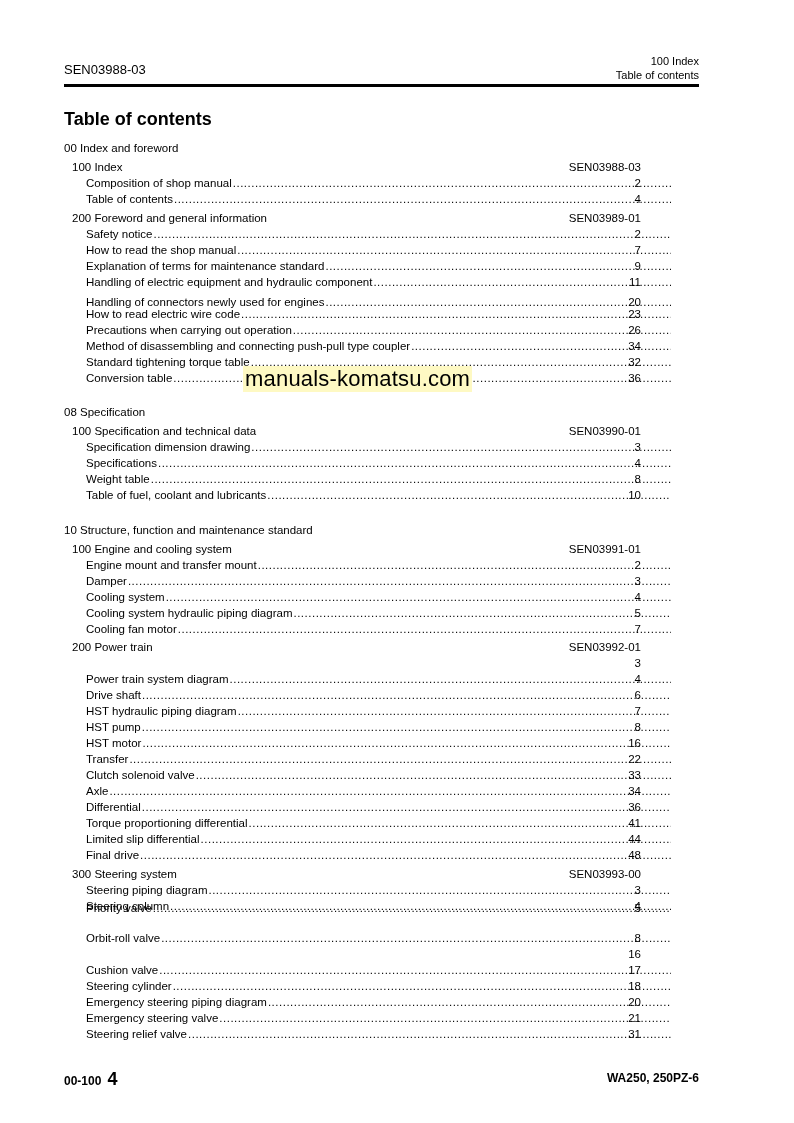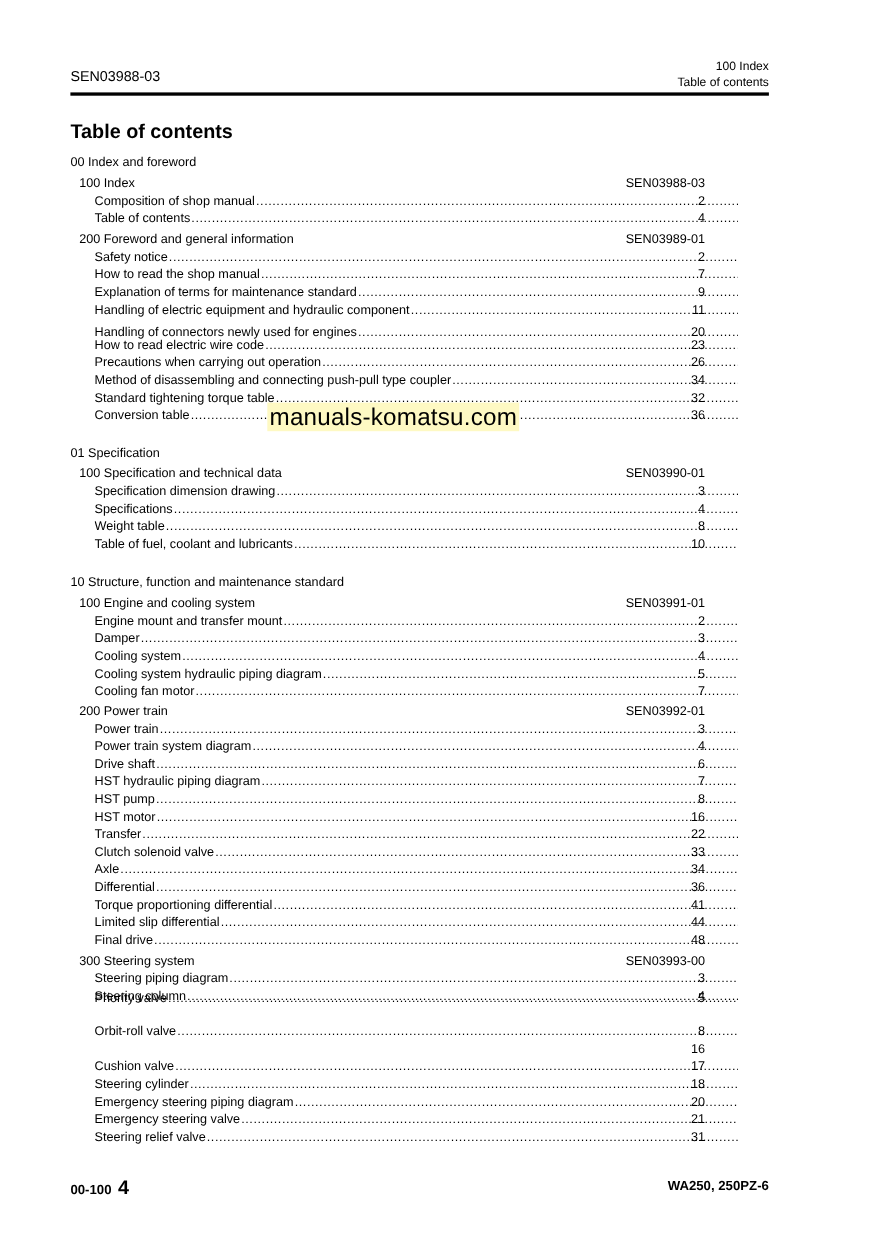--- a/index.html
+++ b/index.html
@@ -126,21 +126,21 @@
       <span class="pg">32</span>
     </div>
     <div class="line" style="top: 370px;">
       <div class="item">
         <span class="lbl">Conversion table</span>
         <span class="dots"></span>
       </div>
       <span class="pg">36</span>
     </div>
     <div class="line" style="top: 404px;">
-      <span class="abs chap">01 Specification</span>
+      <span class="abs chap">08 Specification</span>
     </div>
     <div class="line" style="top: 423px;">
       <span class="sec-label">100  Specification and technical data</span>
       <span class="sec-code">SEN03990-01</span>
     </div>
     <div class="line" style="top: 439px;">
       <div class="item">
         <span class="lbl">Specification dimension drawing</span>
         <span class="dots"></span>
       </div>
@@ -207,24 +207,20 @@
         <span class="lbl">Cooling fan motor</span>
         <span class="dots"></span>
       </div>
       <span class="pg">7</span>
     </div>
     <div class="line" style="top: 639px;">
       <span class="sec-label">200  Power train</span>
       <span class="sec-code">SEN03992-01</span>
     </div>
     <div class="line" style="top: 655px;">
-      <div class="item">
-        <span class="lbl">Power train</span>
-        <span class="dots"></span>
-      </div>
       <span class="pg">3</span>
     </div>
     <div class="line" style="top: 671px;">
       <div class="item">
         <span class="lbl">Power train system diagram</span>
         <span class="dots"></span>
       </div>
       <span class="pg">4</span>
     </div>
     <div class="line" style="top: 687px;">

